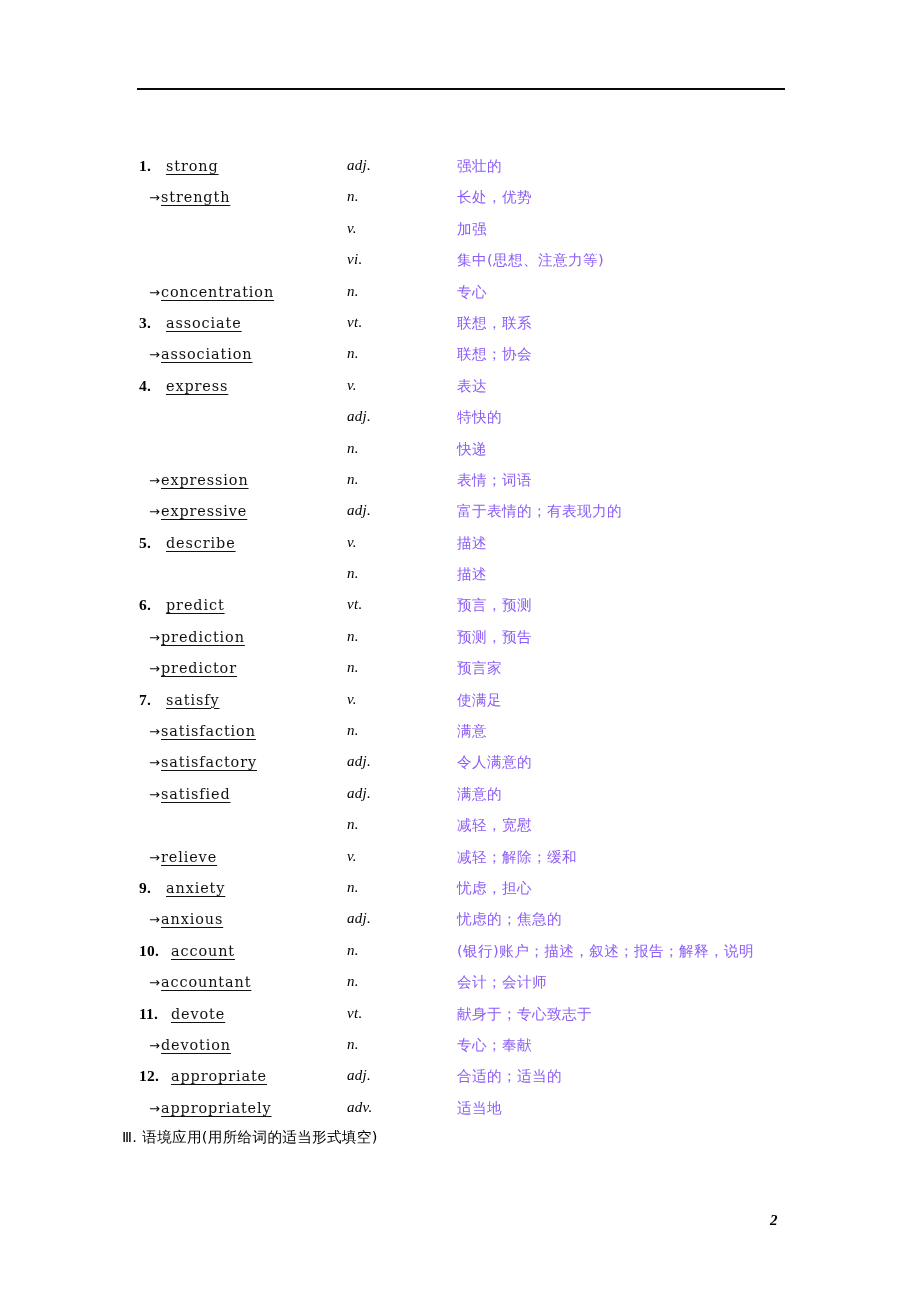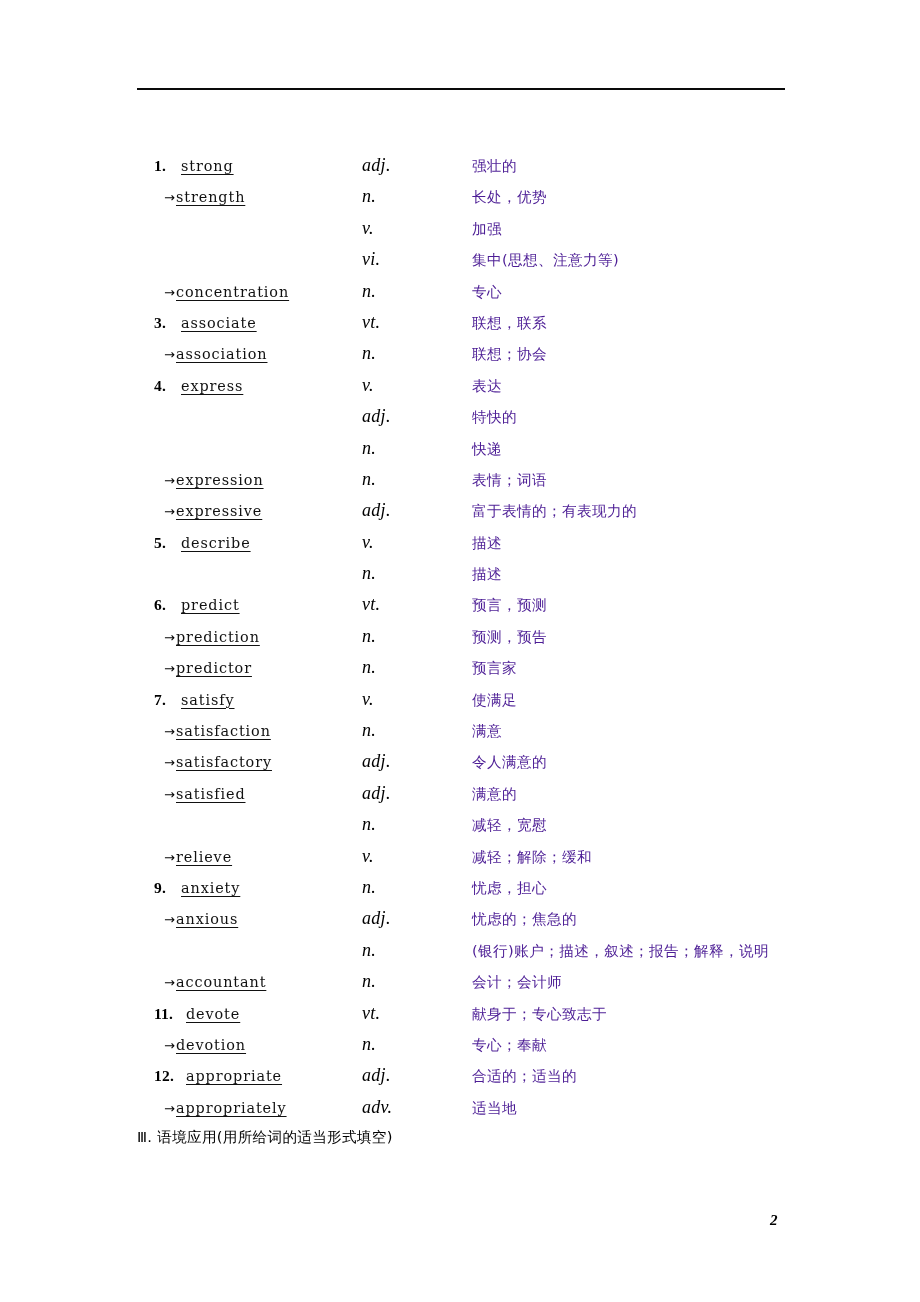--- a/index.html
+++ b/index.html
@@ -29,21 +29,21 @@
     left: 137px;
     top: 88px;
     width: 648px;
     height: 0;
     border-top: 2px solid #0a0a0a;
   }
 
   
   .word-list {
     position: absolute;
-    left: 154px;
+    left: 139px;
     top: 150px;
     width: 700px;
   }
 
   .word-row {
     position: relative;
     height: 31.4px;
     line-height: 31.4px;
     white-space: nowrap;
   }
@@ -91,38 +91,38 @@
     color: #111111;
   }
 
   .cell-pos {
     position: absolute;
     left: 208px;
     top: 0;
     width: 110px;
     font-family: "Liberation Serif", "DejaVu Serif", serif;
     font-style: italic;
-    font-size: 18px;
+    font-size: 15px;
     letter-spacing: 0.3px;
   }
 
   .cell-def {
     position: absolute;
     left: 318px;
     top: 0;
     font-family: "DejaVu Sans", "Liberation Sans", sans-serif;
     font-size: 14.6px;
     letter-spacing: 0.4px;
-    color: #4c1d95;
+    color: #8b5cf6;
   }
 
   
   .footer-heading {
     position: absolute;
-    left: 137px;
+    left: 122px;
     top: 1128px;
     font-family: "DejaVu Sans", "Liberation Sans", sans-serif;
     font-size: 14.6px;
     letter-spacing: 0.3px;
     white-space: nowrap;
   }
 
   
   .page-number {
     position: absolute;
@@ -257,20 +257,21 @@
         <div class="cell-word"><span class="num num-one">9.</span><span class="term">anxiety</span></div>
         <div class="cell-pos">n.</div>
         <div class="cell-def">忧虑，担心</div>
       </div>
       <div class="word-row">
         <div class="cell-word"><span class="arrow">→</span><span class="term">anxious</span></div>
         <div class="cell-pos">adj.</div>
         <div class="cell-def">忧虑的；焦急的</div>
       </div>
       <div class="word-row">
+        <div class="cell-word"><span class="num num-two">10.</span><span class="term">account</span></div>
         <div class="cell-pos">n.</div>
         <div class="cell-def">(银行)账户；描述，叙述；报告；解释，说明</div>
       </div>
       <div class="word-row">
         <div class="cell-word"><span class="arrow">→</span><span class="term">accountant</span></div>
         <div class="cell-pos">n.</div>
         <div class="cell-def">会计；会计师</div>
       </div>
       <div class="word-row">
         <div class="cell-word"><span class="num num-two">11.</span><span class="term">devote</span></div>

